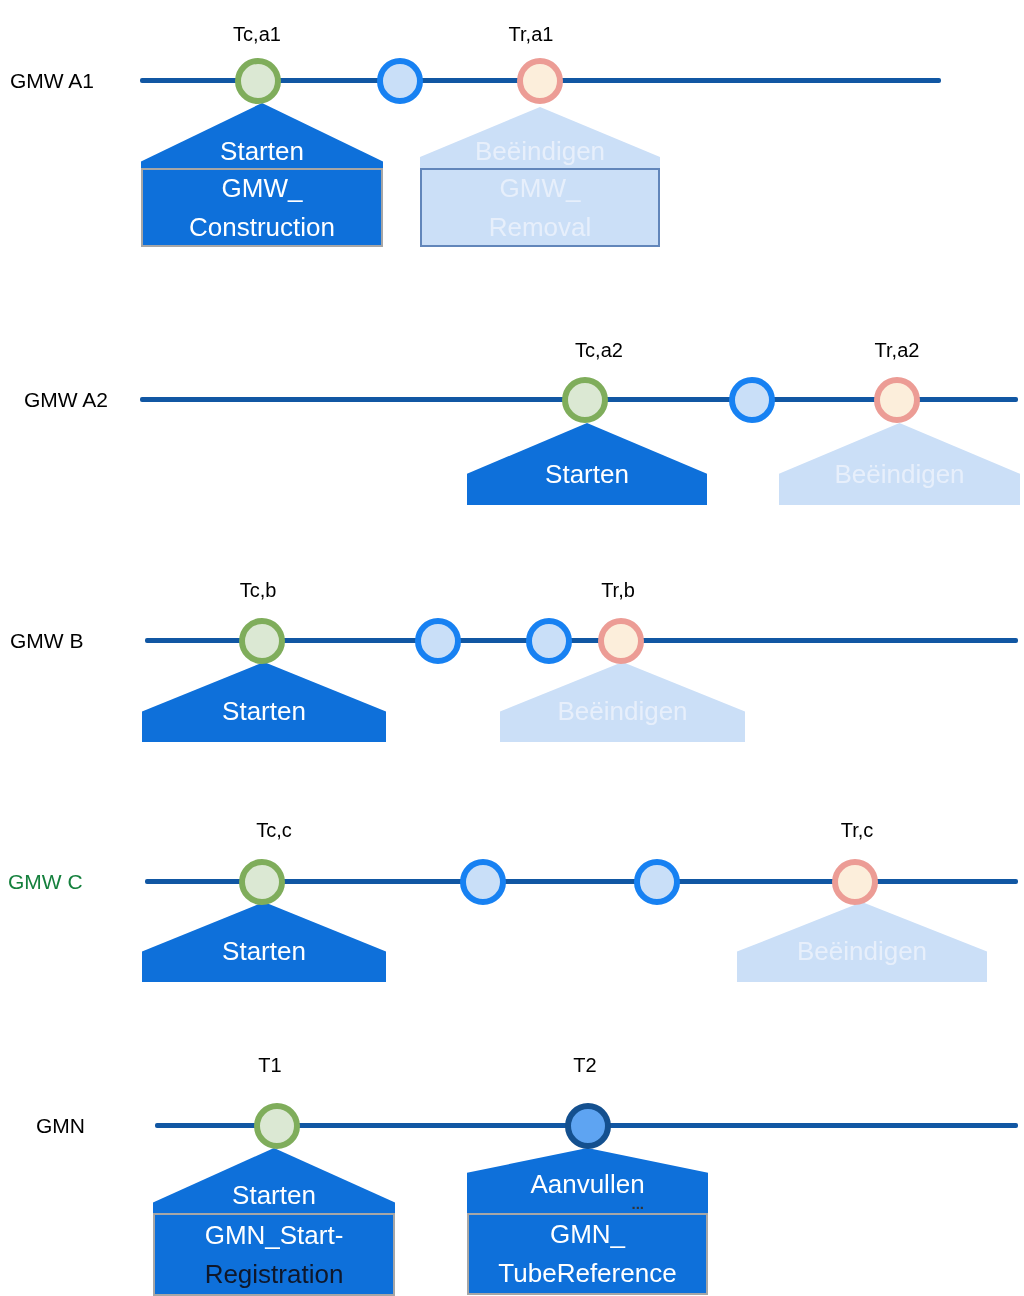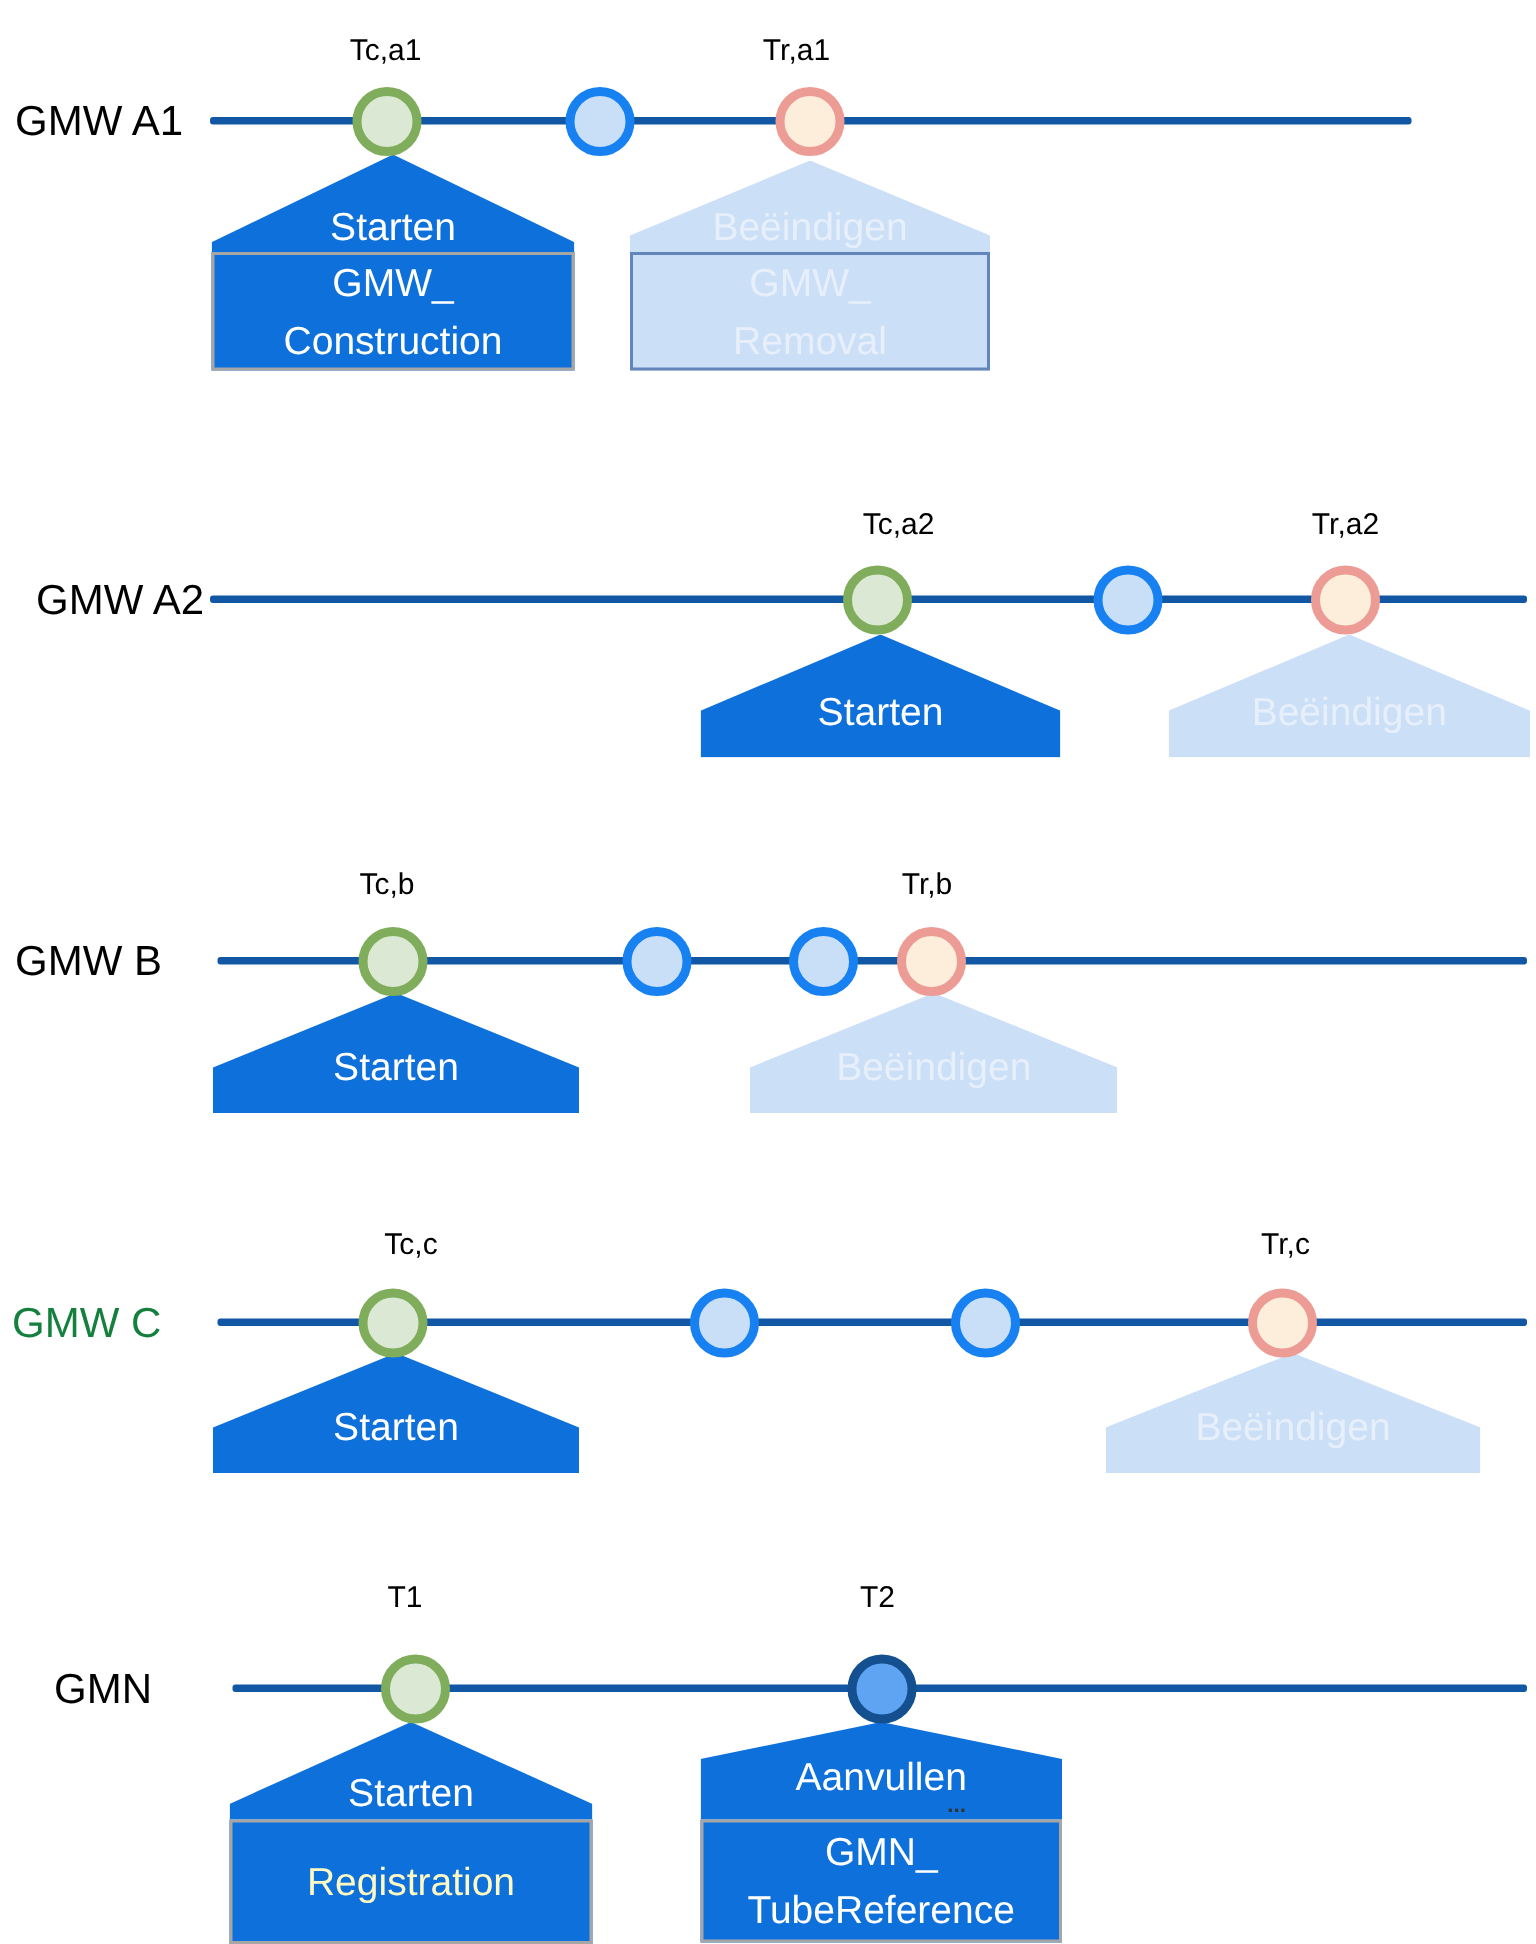--- a/index.html
+++ b/index.html
@@ -10,21 +10,21 @@
   }
   #diagram {
     position: relative;
     width: 1024px;
     height: 1296px;
     overflow: hidden;
     background: #ffffff;
   }
   .row-label {
     position: absolute;
-    font-size: 28px;
+    font-size: 21px;
     line-height: 26px;
     color: #000000;
     white-space: nowrap;
   }
   .timeline-line {
     position: absolute;
     height: 5px;
     border-radius: 2px;
   }
   .event-marker {
@@ -146,21 +146,22 @@
     <div class="event-marker" style="left: 634px; top: 859px; border-color: rgb(23, 129, 242); background: rgb(201, 223, 248);"></div>
     <div class="event-marker" style="left: 832px; top: 859px; border-color: rgb(236, 156, 149); background: rgb(252, 238, 219);"></div>
     <div class="row-label" style="left: 36px; top: 1113px; color: rgb(0, 0, 0);">GMN</div>
     <div class="timeline-line" style="left: 155px; top: 1123px; width: 863px; background: rgb(17, 87, 163);"></div>
     <div class="time-label" style="left: 200px; top: 1053px;">T1</div>
     <div class="time-label" style="left: 515px; top: 1053px;">T2</div>
     <div class="callout-pentagon" style="left: 153px; top: 1148px; width: 242px; height: 65px; background: rgb(14, 112, 218); clip-path: polygon(50% 0px, 100% 84%, 100% 100%, 0px 100%, 0px 84%); padding-bottom: 3px; box-sizing: border-box;">
       <span class="callout-label" style="color: rgb(255, 255, 255);">Starten</span>
     </div>
     <div class="doc-box" style="left: 153px; top: 1213px; width: 242px; height: 83px; background: rgb(14, 112, 218); border-color: rgb(166, 166, 166);">
-      <span class="doc-line" style="color: #fef9c3;">Registration</span>
+      <span class="doc-line" style="color: rgb(255, 255, 255);">GMN_Start-</span>
+      <span class="doc-line" style="color: #0f172a;">Registration</span>
     </div>
     <div class="callout-pentagon" style="left: 467px; top: 1148px; width: 241px; height: 65px; background: rgb(14, 112, 218); clip-path: polygon(50% 0px, 100% 38%, 100% 100%, 0px 100%, 0px 38%); padding-bottom: 14px; box-sizing: border-box;">
       <span class="callout-label" style="color: rgb(255, 255, 255);">Aanvullen</span>
       <span class="callout-ellipsis" style="left: 164.5px; bottom: 2px; color: rgb(51, 51, 51);">...</span>
     </div>
     <div class="doc-box" style="left: 467px; top: 1213px; width: 241px; height: 82px; background: rgb(14, 112, 218); border-color: rgb(166, 166, 166);">
       <span class="doc-line" style="color: rgb(255, 255, 255);">GMN_</span>
       <span class="doc-line" style="color: rgb(255, 255, 255);">TubeReference</span>
     </div>
     <div class="event-marker" style="left: 254px; top: 1103px; border-color: rgb(127, 173, 91); background: rgb(219, 232, 211);"></div>

